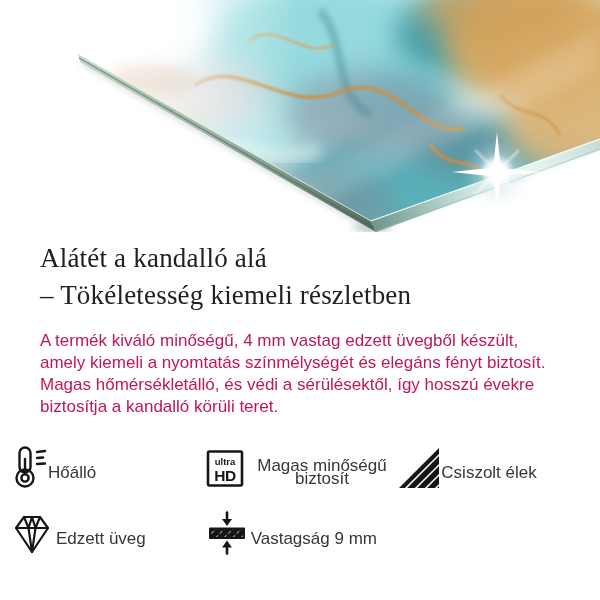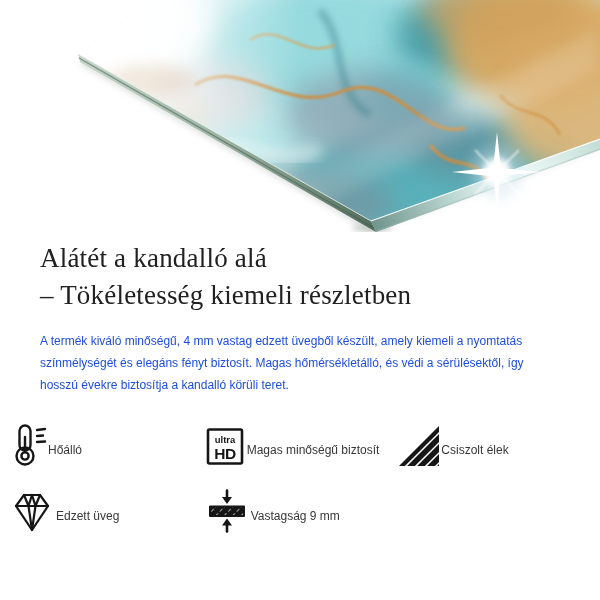--- a/index.html
+++ b/index.html
@@ -14,39 +14,39 @@
     margin:8px 0 0 0;
     font-family:Liberation Serif, serif;
     font-weight:400;
     font-size:27px;line-height:37px;
     color:#212121;letter-spacing:0.2px;
   }
   .title span{display:block;}
   .description{
     margin:16px 0 0 0;
     max-width:524px;
-    font-size:12px;line-height:22px;color:#1d4ed8;
+    font-size:17px;line-height:22px;color:#be185d;
   }
   .features{
     margin-top:26px;
     padding:0 8px 0 8px;
     margin-left:-40px;margin-right:-40px;
     display:grid;
     grid-template-columns:repeat(3,1fr);
     row-gap:20px;
   }
   .feature{
     display:flex;align-items:center;
   }
   .icon-wrap{
     height:46px;display:flex;align-items:flex-end;justify-content:center;
   }
   .feature-label{
     margin-top:10px;
-    font-size:12px;line-height:13px;color:#373737;text-align:center;
+    font-size:17px;line-height:13px;color:#373737;text-align:center;
   }
   .icon{stroke:#161616;fill:none;stroke-width:2.4;stroke-linecap:round;stroke-linejoin:round;}
   .icon .fill{fill:#161616;stroke:none;}
   .icon text{font-family:"Liberation Sans",sans-serif;font-weight:bold;fill:#161616;stroke:none;}
 </style>
 </head>
 <body>
 
 <div class="hero">
   <svg width="600" height="232" viewBox="0 0 600 232">

